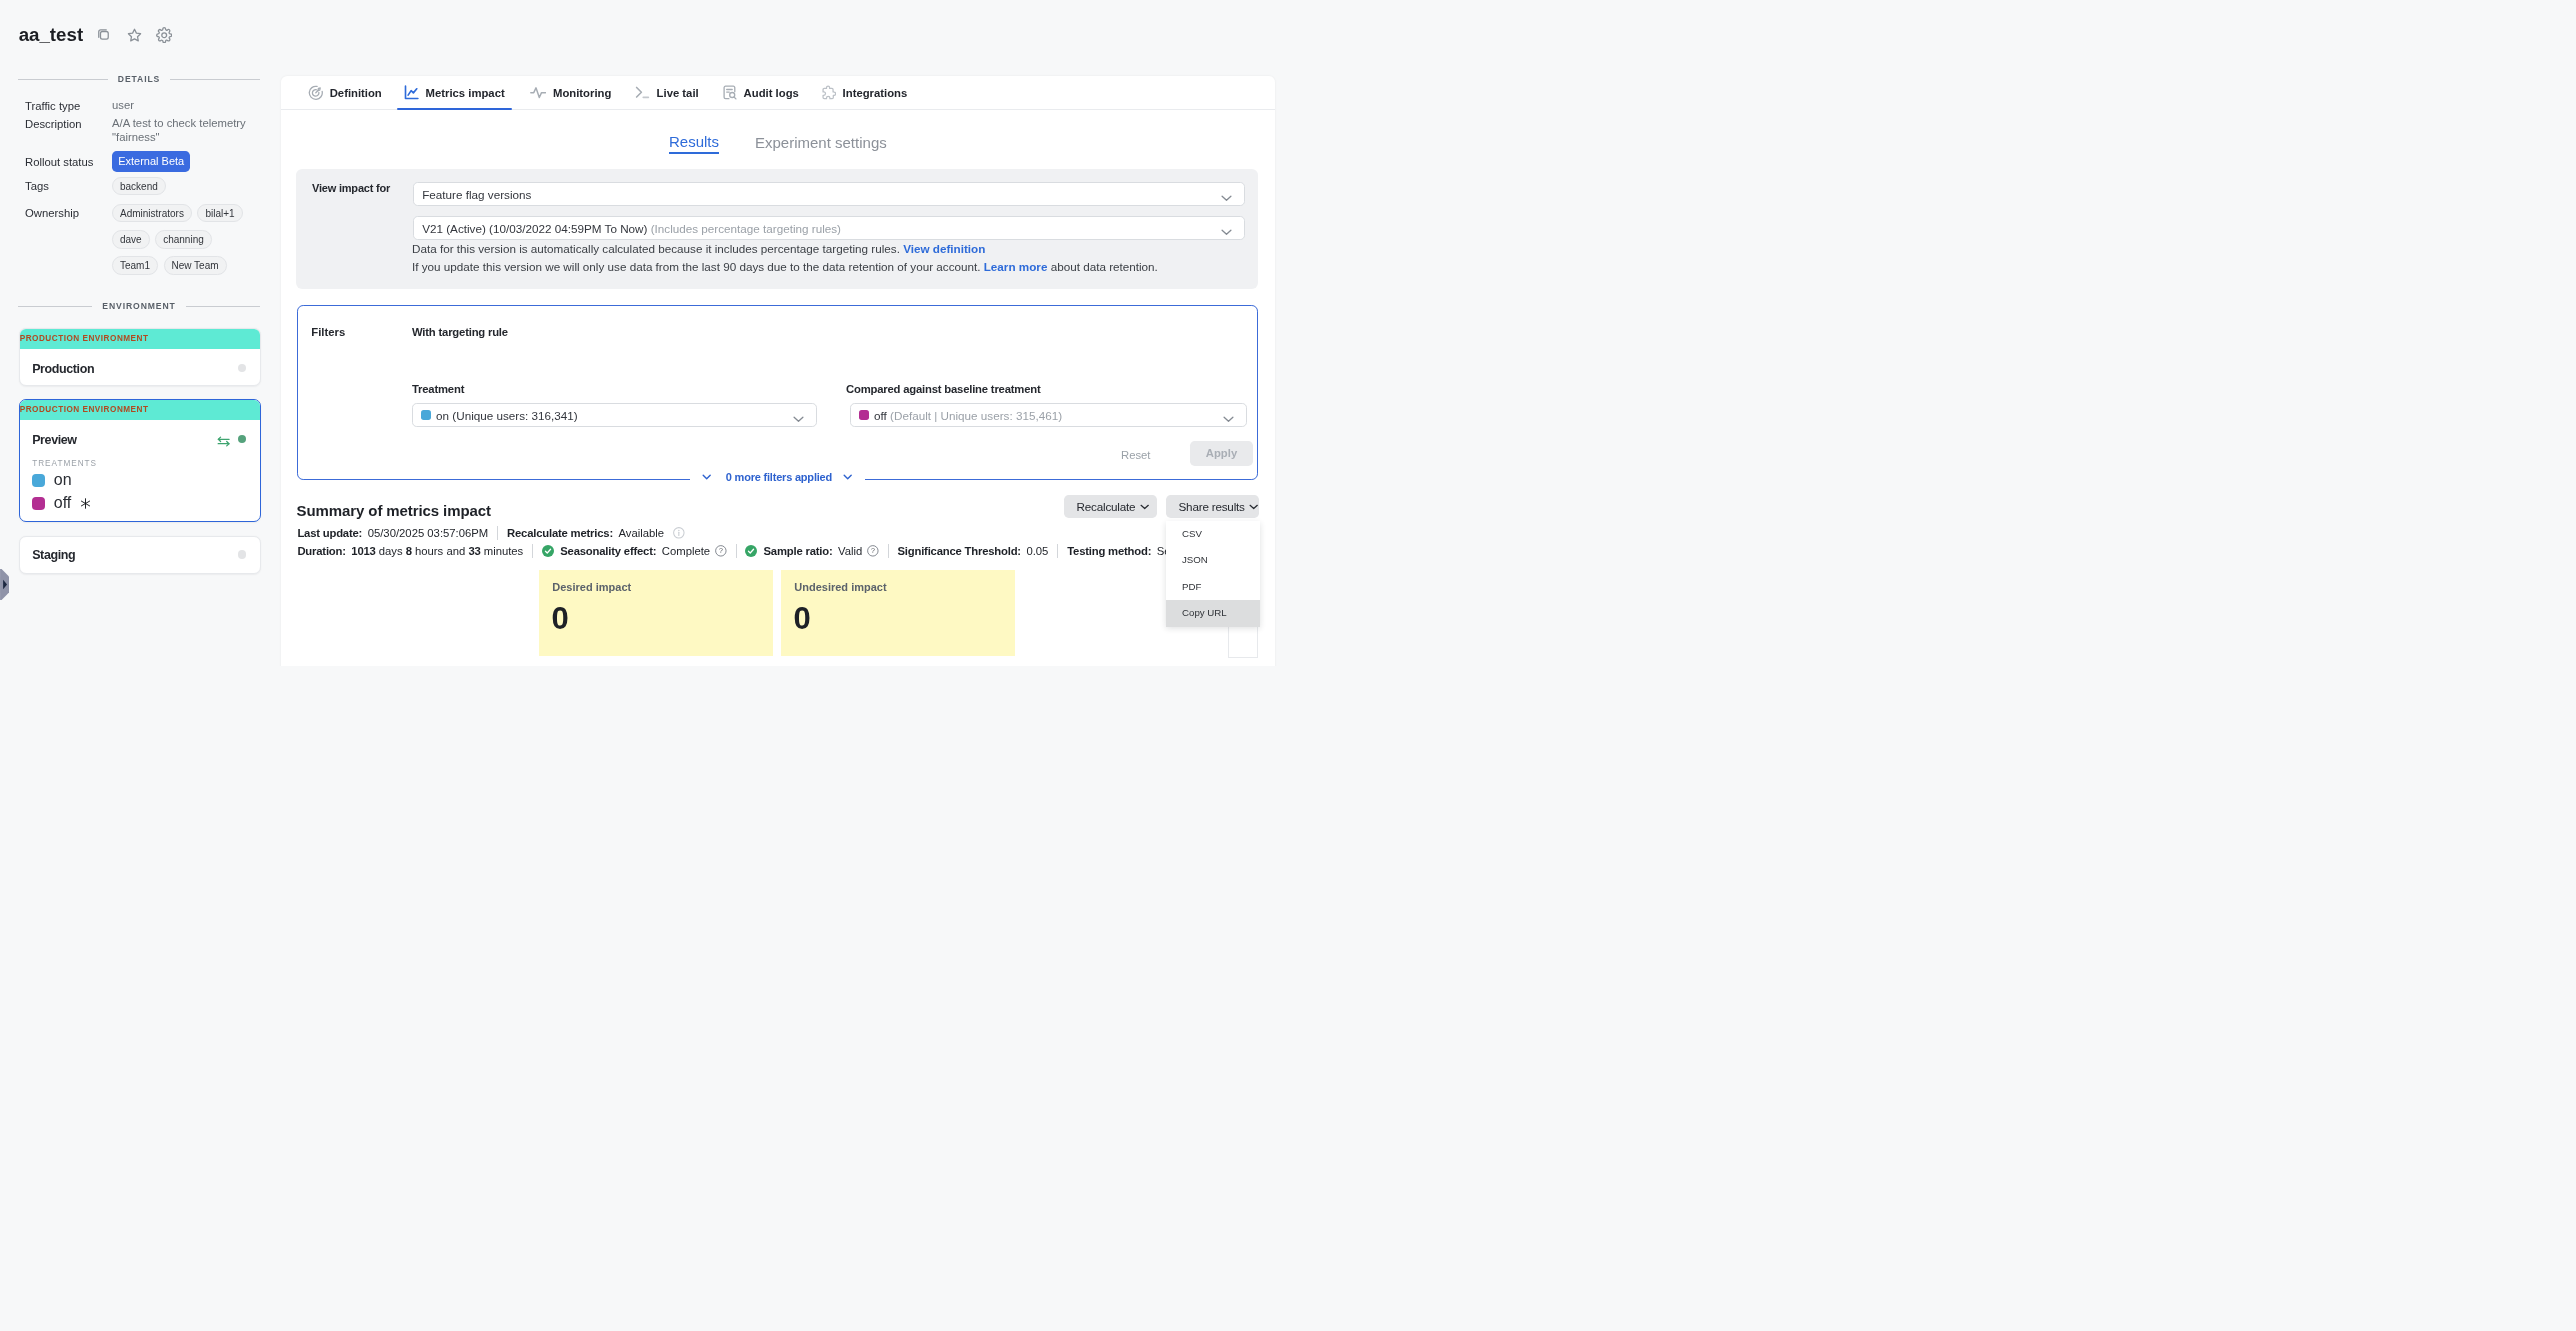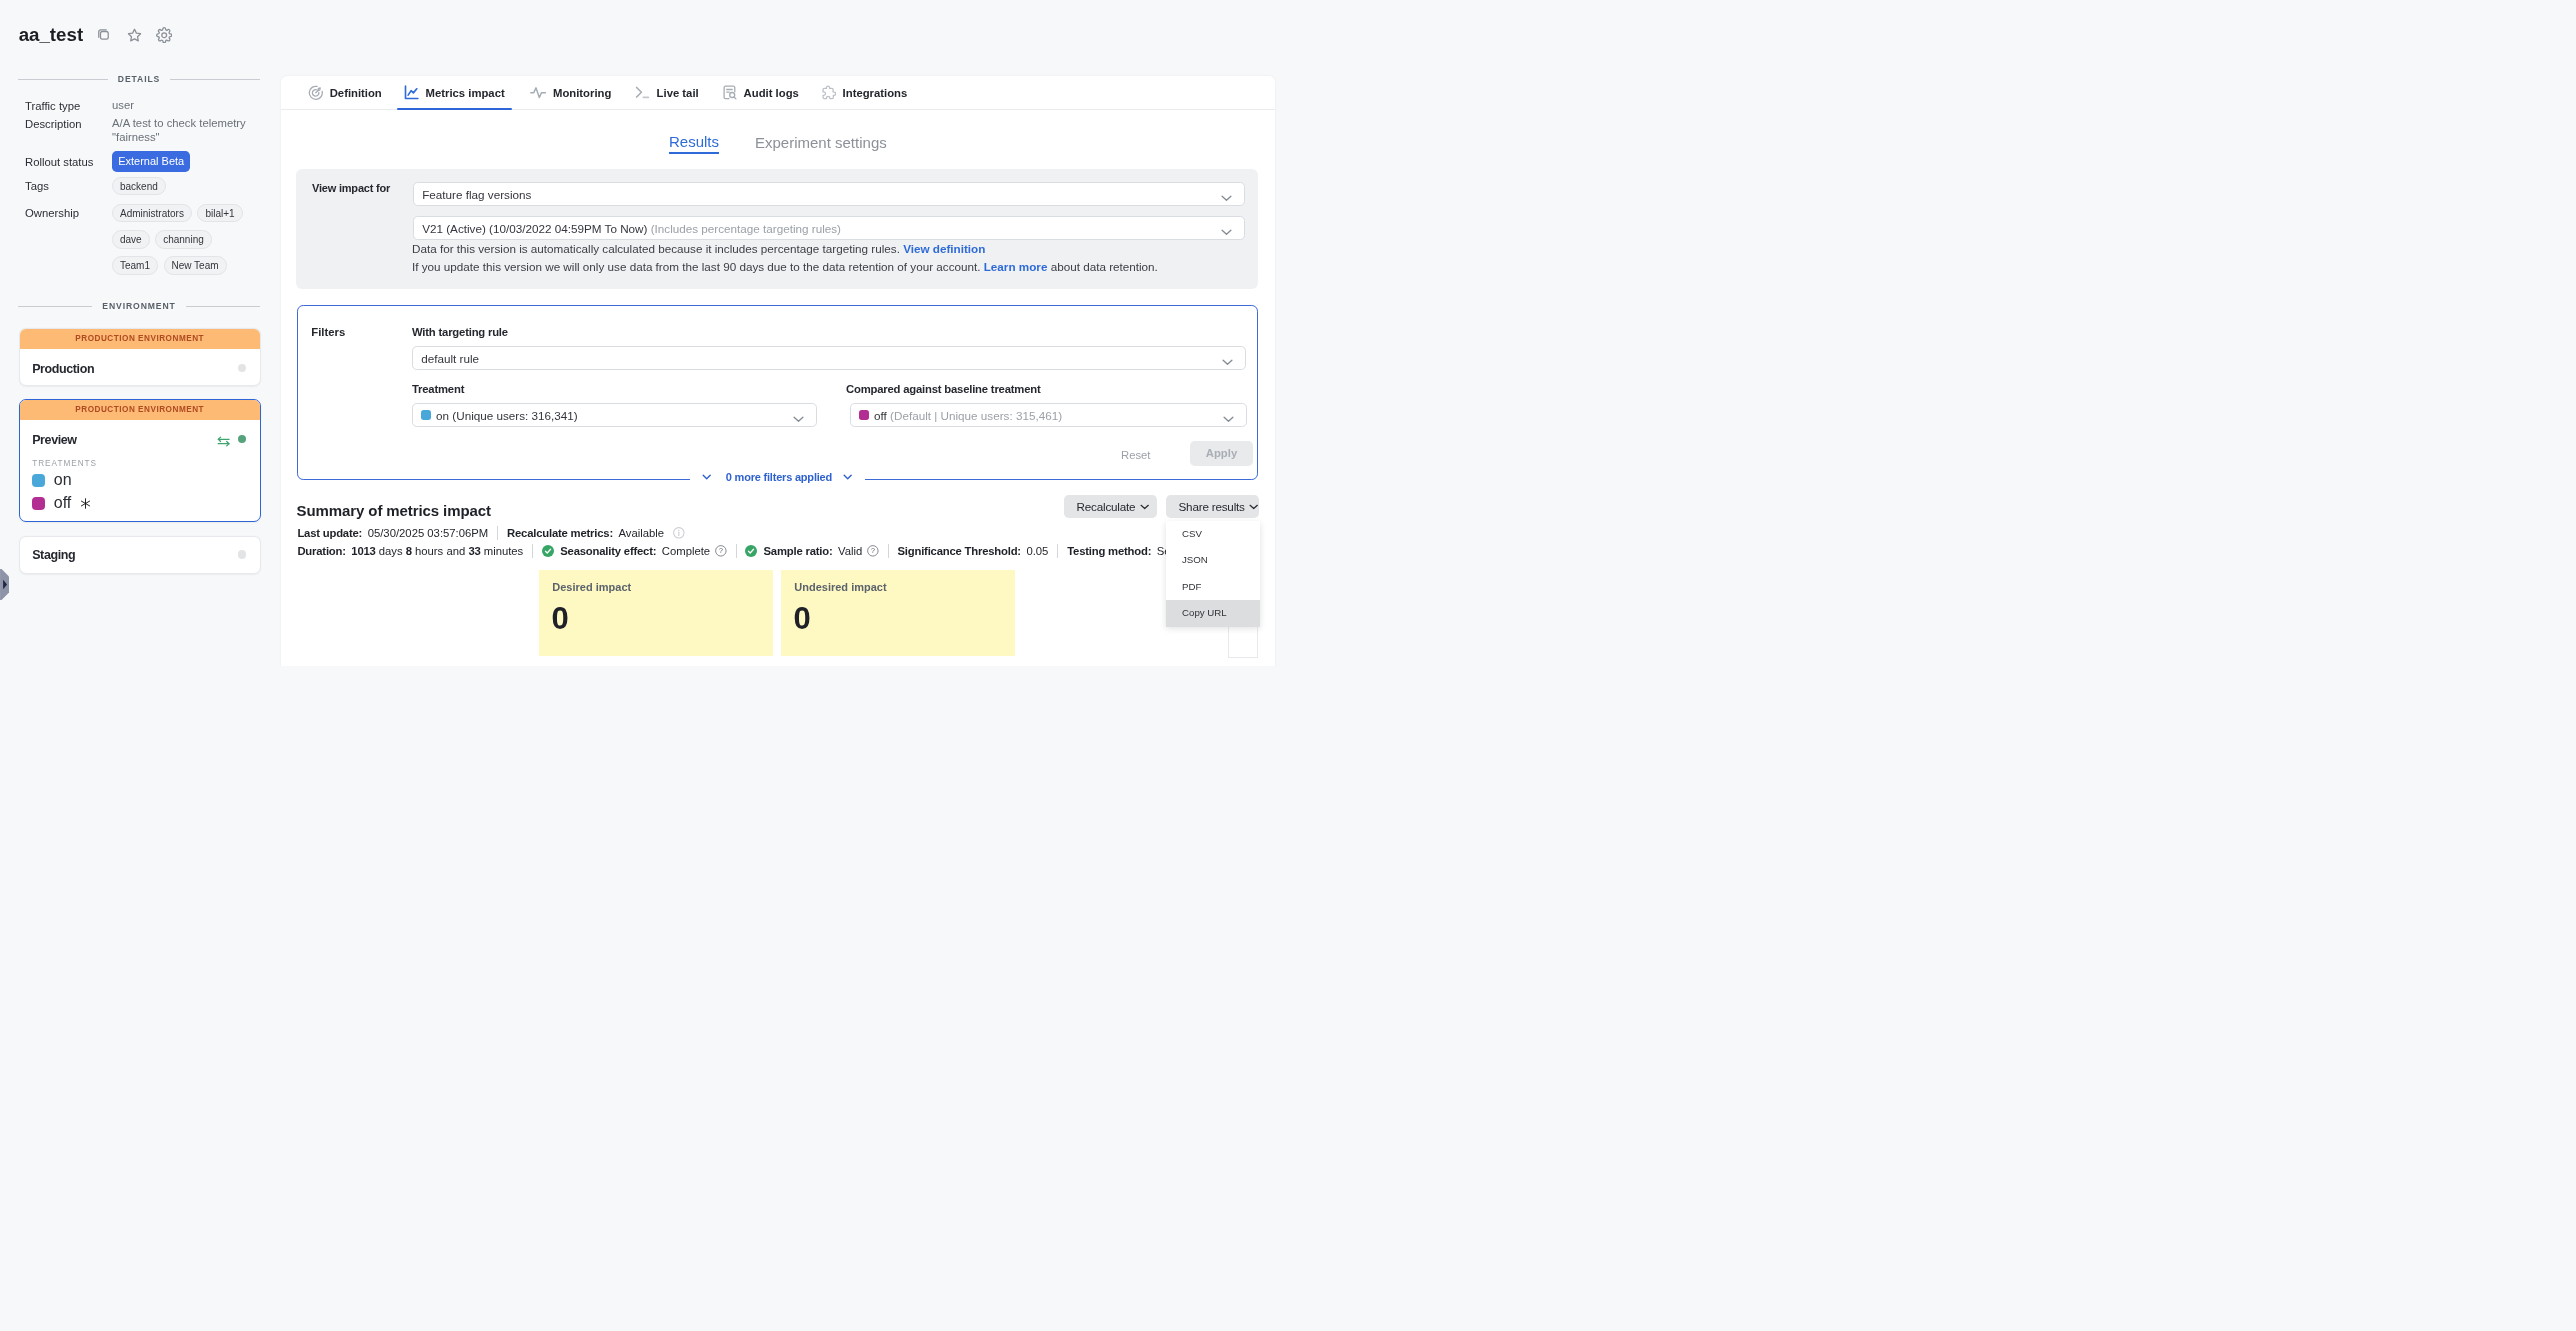--- a/index.html
+++ b/index.html
@@ -17,21 +17,21 @@
 .divider span { padding:0 10px; }
 
 .drow { left:25px; width:236px; display:flex; font-size:11.3px; line-height:15.6px; }
 .dlab { width:87px; color:#2b2e35; flex:none; }
 .dval { color:#6a7077; flex:1; line-height:13.6px; }
 .badge-beta { display:inline-block; background:#3a6be0; color:#fff; border-radius:4.7px; padding:2.7px 6.2px; font-size:11px; }
 .chip { display:inline-block; background:#f1f2f3; border:0.8px solid #e2e4e7; border-radius:9.4px; padding:1.9px 7px; font-size:10px; color:#32353b; margin:0 5.5px 7.4px 0; line-height:13px; }
 
 .envcard { left:18.7px; width:242px; background:#fff; border:0.8px solid #e7e9ec; border-radius:7px; overflow:hidden; box-shadow:0 0.8px 1.6px rgba(20,24,31,.05); }
 .envcard.selcard { border:1.2px solid #2e65d9; }
-.envhead { background:#fdba74; color:#b04a21; text-align:center; font-size:8.2px; font-weight:bold; letter-spacing:0.5px; height:19.5px; line-height:19.5px; }
+.envhead { background:#5eead4; color:#b04a21; text-align:left; font-size:8.2px; font-weight:bold; letter-spacing:0.5px; height:19.5px; line-height:19.5px; }
 .envbody { padding:13.3px 12.5px 11px; position:relative; }
 .envname { font-size:12.5px; font-weight:bold; color:#25282e; letter-spacing:-0.4px; line-height:15px; }
 .dotgray { position:absolute; right:13.3px; top:15px; width:8.6px; height:8.6px; border-radius:50%; background:#e3e4e6; }
 .dotgreen { position:absolute; right:13.6px; top:15px; width:8.6px; height:8.6px; border-radius:50%; background:#55a27c; }
 .treatlab { margin-top:11.7px; font-size:8.2px; letter-spacing:1px; color:#9ba1a8; }
 .trow { display:flex; align-items:center; margin-top:5px; font-size:16px; color:#2b2e34; height:13.3px; }
 .sw { width:13px; height:13px; border-radius:3.9px; margin-right:8.6px; flex:none; }
 .sw.blue { background:#49a8d9; }
 .sw.mag { background:#b32e92; }
 
@@ -252,25 +252,20 @@
             <path d="M1.5 1.5 L7.5 7 L13.5 1.5"></path>
           </svg></span>
     </div>
     <div class="desc" style="top:73px;">Data for this version is automatically calculated because it includes percentage targeting rules. <a class="bl">View definition</a></div>
     <div class="desc" style="top:91px;">If you update this version we will only use data from the last 90 days due to the data retention of your account. <a class="bl">Learn more</a> about data retention.</div>
   </div>
 
   <div id="filters">
     <div class="flab">Filters</div>
     <div class="fieldlab" style="left:114px; top:19.5px;">With targeting rule</div>
-    <div class="sel" id="fsel1">default rule
-      <span class="chev"><svg width="11" height="7" viewBox="0 0 15 9" fill="none" stroke="#858b93" stroke-width="1.8" stroke-linecap="round" stroke-linejoin="round">
-            <path d="M1.5 1.5 L7.5 7 L13.5 1.5"></path>
-          </svg></span>
-    </div>
     <div class="fieldlab" style="left:114px; top:77px;">Treatment</div>
     <div class="sel" id="fsel2"><span class="selsw" style="background:#49a8d9;"></span>on (Unique users: 316,341)
       <span class="chev"><svg width="11" height="7" viewBox="0 0 15 9" fill="none" stroke="#858b93" stroke-width="1.8" stroke-linecap="round" stroke-linejoin="round">
             <path d="M1.5 1.5 L7.5 7 L13.5 1.5"></path>
           </svg></span>
     </div>
     <div class="fieldlab" style="left:548px; top:77px;">Compared against baseline treatment</div>
     <div class="sel" id="fsel3"><span class="selsw" style="background:#b32e92;"></span>off&nbsp;<span class="graytxt">(Default&nbsp;|&nbsp;Unique users: 315,461)</span>
       <span class="chev"><svg width="11" height="7" viewBox="0 0 15 9" fill="none" stroke="#858b93" stroke-width="1.8" stroke-linecap="round" stroke-linejoin="round">
             <path d="M1.5 1.5 L7.5 7 L13.5 1.5"></path>

